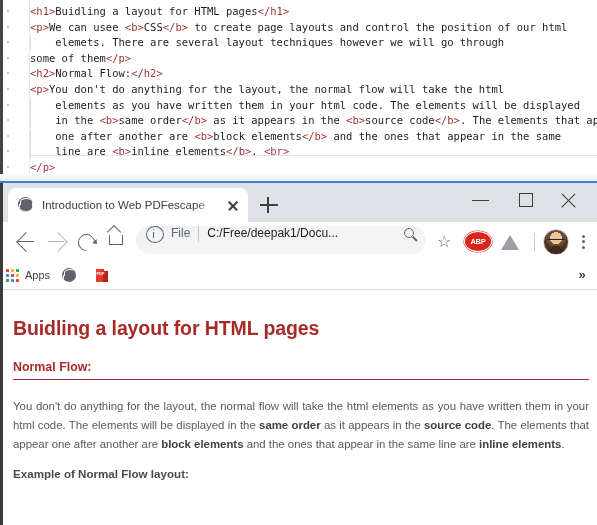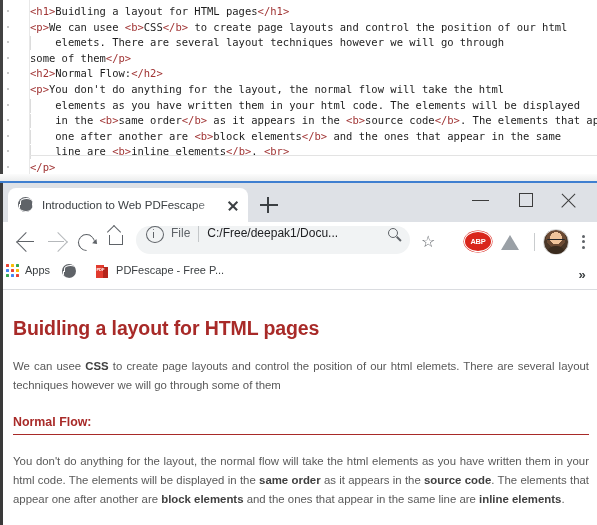--- a/index.html
+++ b/index.html
@@ -165,21 +165,21 @@
   }
   .zoom-ic .c{position:absolute;left:2px;top:2px;width:10px;height:10px;border:1.5px solid #5f6368;border-radius:50%;box-sizing:border-box;}
   .zoom-ic .h{position:absolute;left:10px;top:12px;width:6px;height:1.5px;background:#5f6368;transform:rotate(45deg);}
   .star{
     flex:0 0 30px;width:30px;height:30px;position:relative;margin-left:2px;
   }
   .star span{
     position:absolute;left:7px;top:7px;font-size:16px;color:#5f6368;line-height:16px;
   }
   .abp{
-    flex:0 0 26px;width:19px;height:19px;margin-left:20px;border-radius:50%;
+    flex:0 0 26px;width:19px;height:19px;margin-left:4px;border-radius:50%;
     background:#d9261c;color:#fff;font-size:7.5px;font-weight:bold;
     display:flex;align-items:center;justify-content:center;letter-spacing:-0.2px;
     border:1.5px solid #fff;box-shadow:0 0 0 0.5px #d9261c;
   }
   .drive{
     flex:0 0 26px;width:20px;height:20px;margin-left:8px;position:relative;
   }
   .drive:before{
     content:"";position:absolute;left:1px;top:3px;width:0;height:0;
     border-left:9px solid transparent;border-right:9px solid transparent;border-bottom:15px solid #9aa0a6;
@@ -202,21 +202,21 @@
   .kebab i{position:absolute;left:13px;width:3px;height:3px;border-radius:50%;background:#5f6368;}
   .kebab i:nth-child(1){top:7px;}
   .kebab i:nth-child(2){top:12.5px;}
   .kebab i:nth-child(3){top:18px;}
 
   
   .bookmarks{
     position:absolute;left:0;top:78px;width:597px;height:28px;background:#ffffff;
     display:flex;align-items:center;border-bottom:1px solid #dadce0;
   }
-  .bm{display:flex;height:22px;padding:0 6px;flex:0 0 auto;}
+  .bm{display:flex;align-items:center;height:22px;padding:0 6px;flex:0 0 auto;}
   .bm-label{font-size:11px;color:#3c4043;white-space:nowrap;}
   .apps-grid{
     width:13px;height:13px;margin-right:6px;flex:0 0 13px;
     display:grid;grid-template-columns:repeat(3,3px);grid-template-rows:repeat(3,3px);
     gap:2px;
   }
   .apps-grid i{width:3px;height:3px;border-radius:0.5px;}
   .bm-ic{width:15px;height:15px;margin-right:6px;flex:0 0 15px;position:relative;}
   .ic-redbooks{}
   .ic-redbooks:before{
@@ -382,29 +382,27 @@
       <div class="bm">
         <div class="bm-ic ic-globe">
             <div class="globe"></div>
           </div>
         <div class="bm-label"></div>
       </div>
       <div class="bm">
         <div class="bm-ic ic-pdf">
             <span class="pdf-txt">PDF</span>
           </div>
-        <div class="bm-label">PDFescape - Free P...</div>
       </div>
       <div class="bm-overflow">»</div>
     </div>
 
     <div class="viewport">
       <h1 class="pg-h1">Buidling a layout for HTML pages</h1>
 
-      <p class="pg-p"><span>We can usee </span><b>CSS</b><span> to create page layouts and control the position of our html elemets. There are several layout techniques however we will go through some of them</span></p>
 
       <h2 class="pg-h2">Normal Flow:</h2>
 
       <p class="pg-p"><span>You don't do anything for the layout, the normal flow will take the html elements as you have written them in your html code. The elements will be displayed in the </span><b>same order</b><span> as it appears in the </span><b>source code</b><span>. The elements that appear one after another are </span><b>block elements</b><span> and the ones that appear in the same line are </span><b>inline elements</b><span>.</span></p>
 
       <p class="pg-strong">Example of Normal Flow layout:</p>
     </div>
   </div>
 </div>
 

